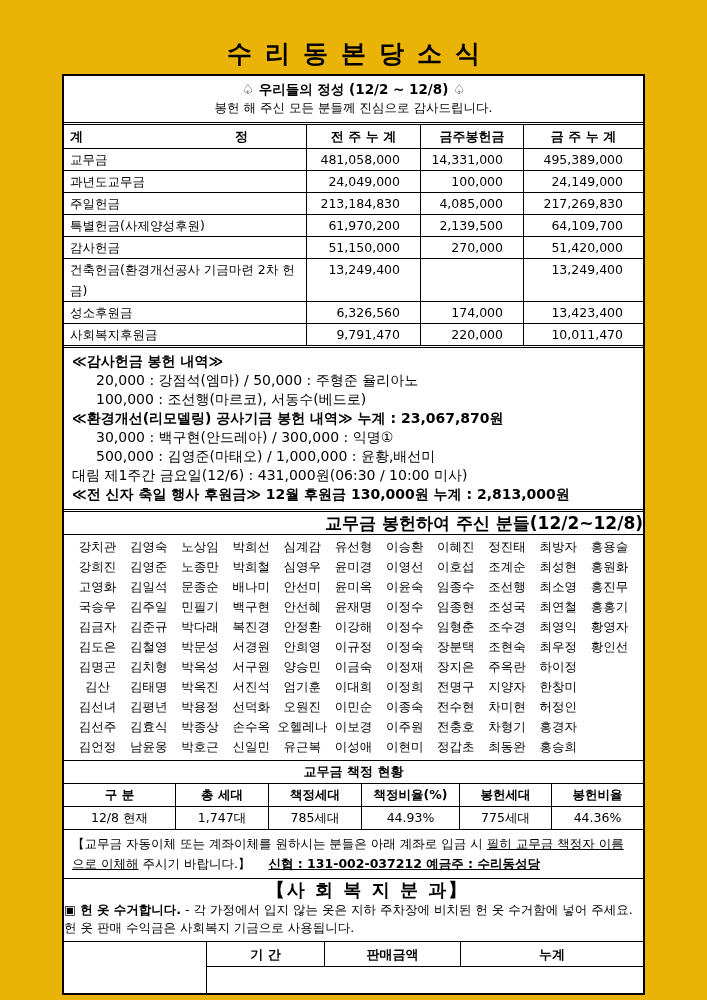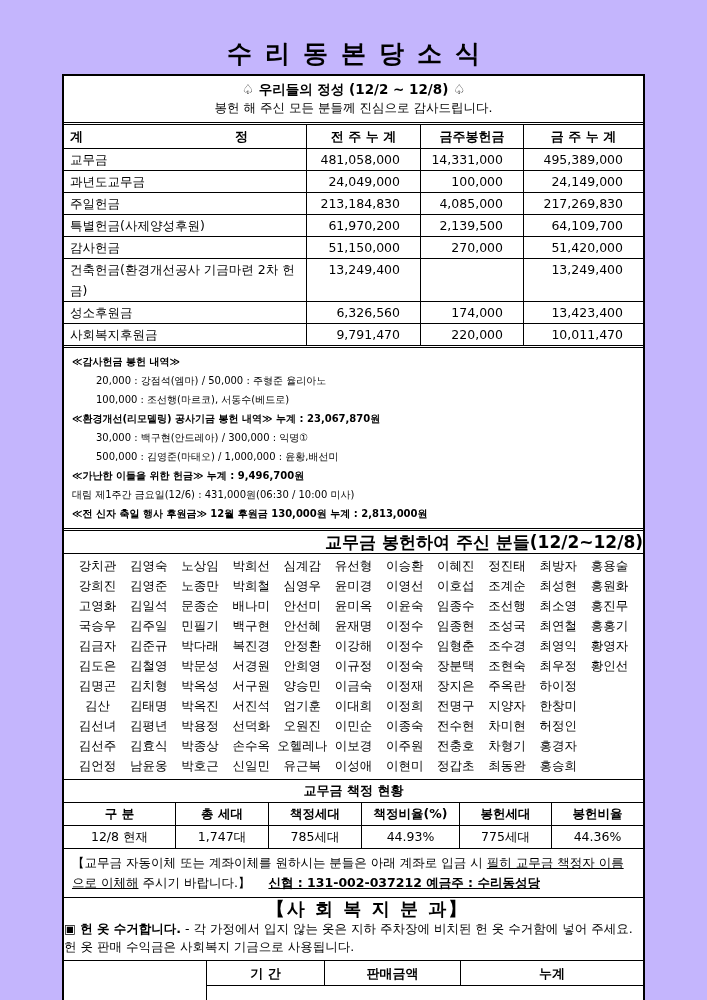--- a/index.html
+++ b/index.html
@@ -1,17 +1,17 @@
 <!DOCTYPE html>
 <html><head>
 <meta charset="utf-8">
 <style>
   html,body{margin:0;padding:0;background:#e8e8e8;}
   .page{
-    width:707px;height:1000px;background:#c4b5fd;margin:0 auto;position:relative;
+    width:707px;height:1000px;background:#eab308;margin:0 auto;position:relative;
     font-family:"DejaVu Sans","Liberation Sans",sans-serif;color:#000;box-sizing:border-box;
     padding-top:40px;
   }
   .doc-title{
     text-align:center;font-size:25px;font-weight:bold;letter-spacing:13px;
     text-indent:13px;margin:0 0 6px 0;line-height:28px;
   }
   .content{
     margin:0 auto;width:583px;border:2px solid #000;box-sizing:border-box;background:#fff;
   }
@@ -24,21 +24,21 @@
   .offer-table{border-bottom:3px double #000;}
   .orow{display:grid;grid-template-columns:243px 114px 103px 1fr;border-top:1px solid #000;}
   .offer-table>.orow.head{border-top:0;}
   .c{border-right:1px solid #000;font-size:12.5px;line-height:21px;box-sizing:border-box;min-height:21px;}
   .c:last-child{border-right:0;}
   .orow.head .c{font-weight:bold;text-align:center;font-size:13px;line-height:23px;}
   .head-split{display:flex;justify-content:space-between;padding:0 58px 0 44px;}
   .name-c{text-align:left;padding-left:6px;}
   .num-c{text-align:right;padding-right:20px;}
   
-  .details{border-bottom:3px double #000;padding:4px 24px 5px 8px;font-size:10px;line-height:19px;}
+  .details{border-bottom:3px double #000;padding:4px 24px 5px 8px;font-size:14px;line-height:19px;}
   .dt{font-weight:bold;}
   .dl{padding-left:24px;}
   
   .donors{border-bottom:1px solid #000;}
   .donors-head{font-weight:bold;text-align:right;font-size:17px;line-height:22px;border-bottom:1px solid #000;}
   .donor-grid{padding:2px 8px 3px 8px;}
   .donor-row{display:grid;grid-template-columns:repeat(11,1fr);}
   .donor{font-size:12.5px;line-height:20px;text-align:center;white-space:nowrap;}
   
   .pledge{border-bottom:1px solid #000;}
@@ -139,21 +139,20 @@
         </div>
     </section>
 
     <section class="details">
       <div class="dt">≪감사헌금 봉헌 내역≫</div>
       <div class="dl">20,000 :  강점석(엠마)  /  50,000 : 주형준 율리아노</div>
       <div class="dl">100,000 :  조선행(마르코), 서동수(베드로)</div>
       <div class="dt">≪환경개선(리모델링) 공사기금 봉헌 내역≫ 누계 : 23,067,870원</div>
       <div class="dl">30,000 :  백구현(안드레아)  /  300,000 : 익명①</div>
       <div class="dl">500,000 :  김영준(마태오)  /  1,000,000 : 윤황,배선미</div>
-      <div class="dt">≪가난한 이들을 위한 헌금≫ 누계 : 9,496,700원</div>
       <div>대림 제1주간 금요일(12/6) : 431,000원(06:30 / 10:00 미사)</div>
       <div class="dt">≪전 신자 축일 행사 후원금≫ 12월 후원금 130,000원 누계 : 2,813,000원</div>
     </section>
 
     <section class="donors">
       <div class="donors-head">교무금 봉헌하여 주신 분들(12/2~12/8)</div>
       <div class="donor-grid">
         <div class="donor-row">
             <span class="donor">강치관</span>
             <span class="donor">김영숙</span>

